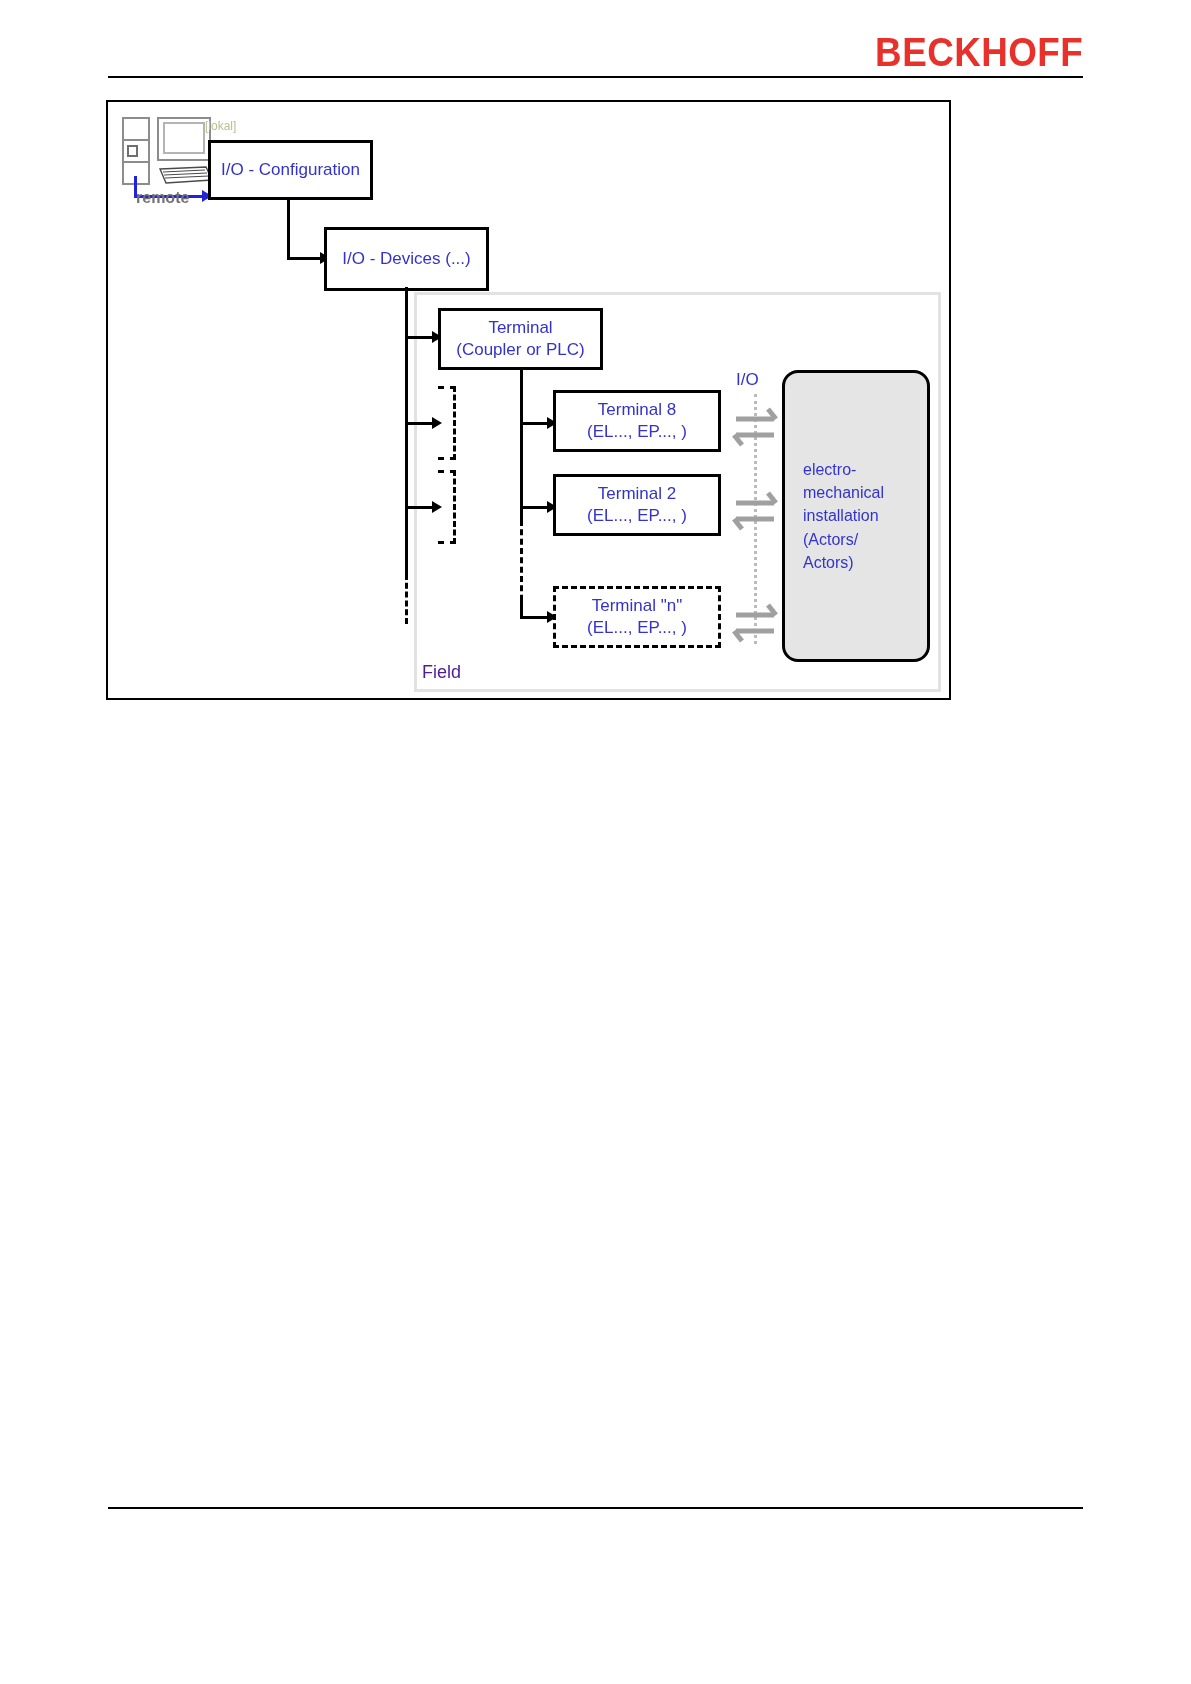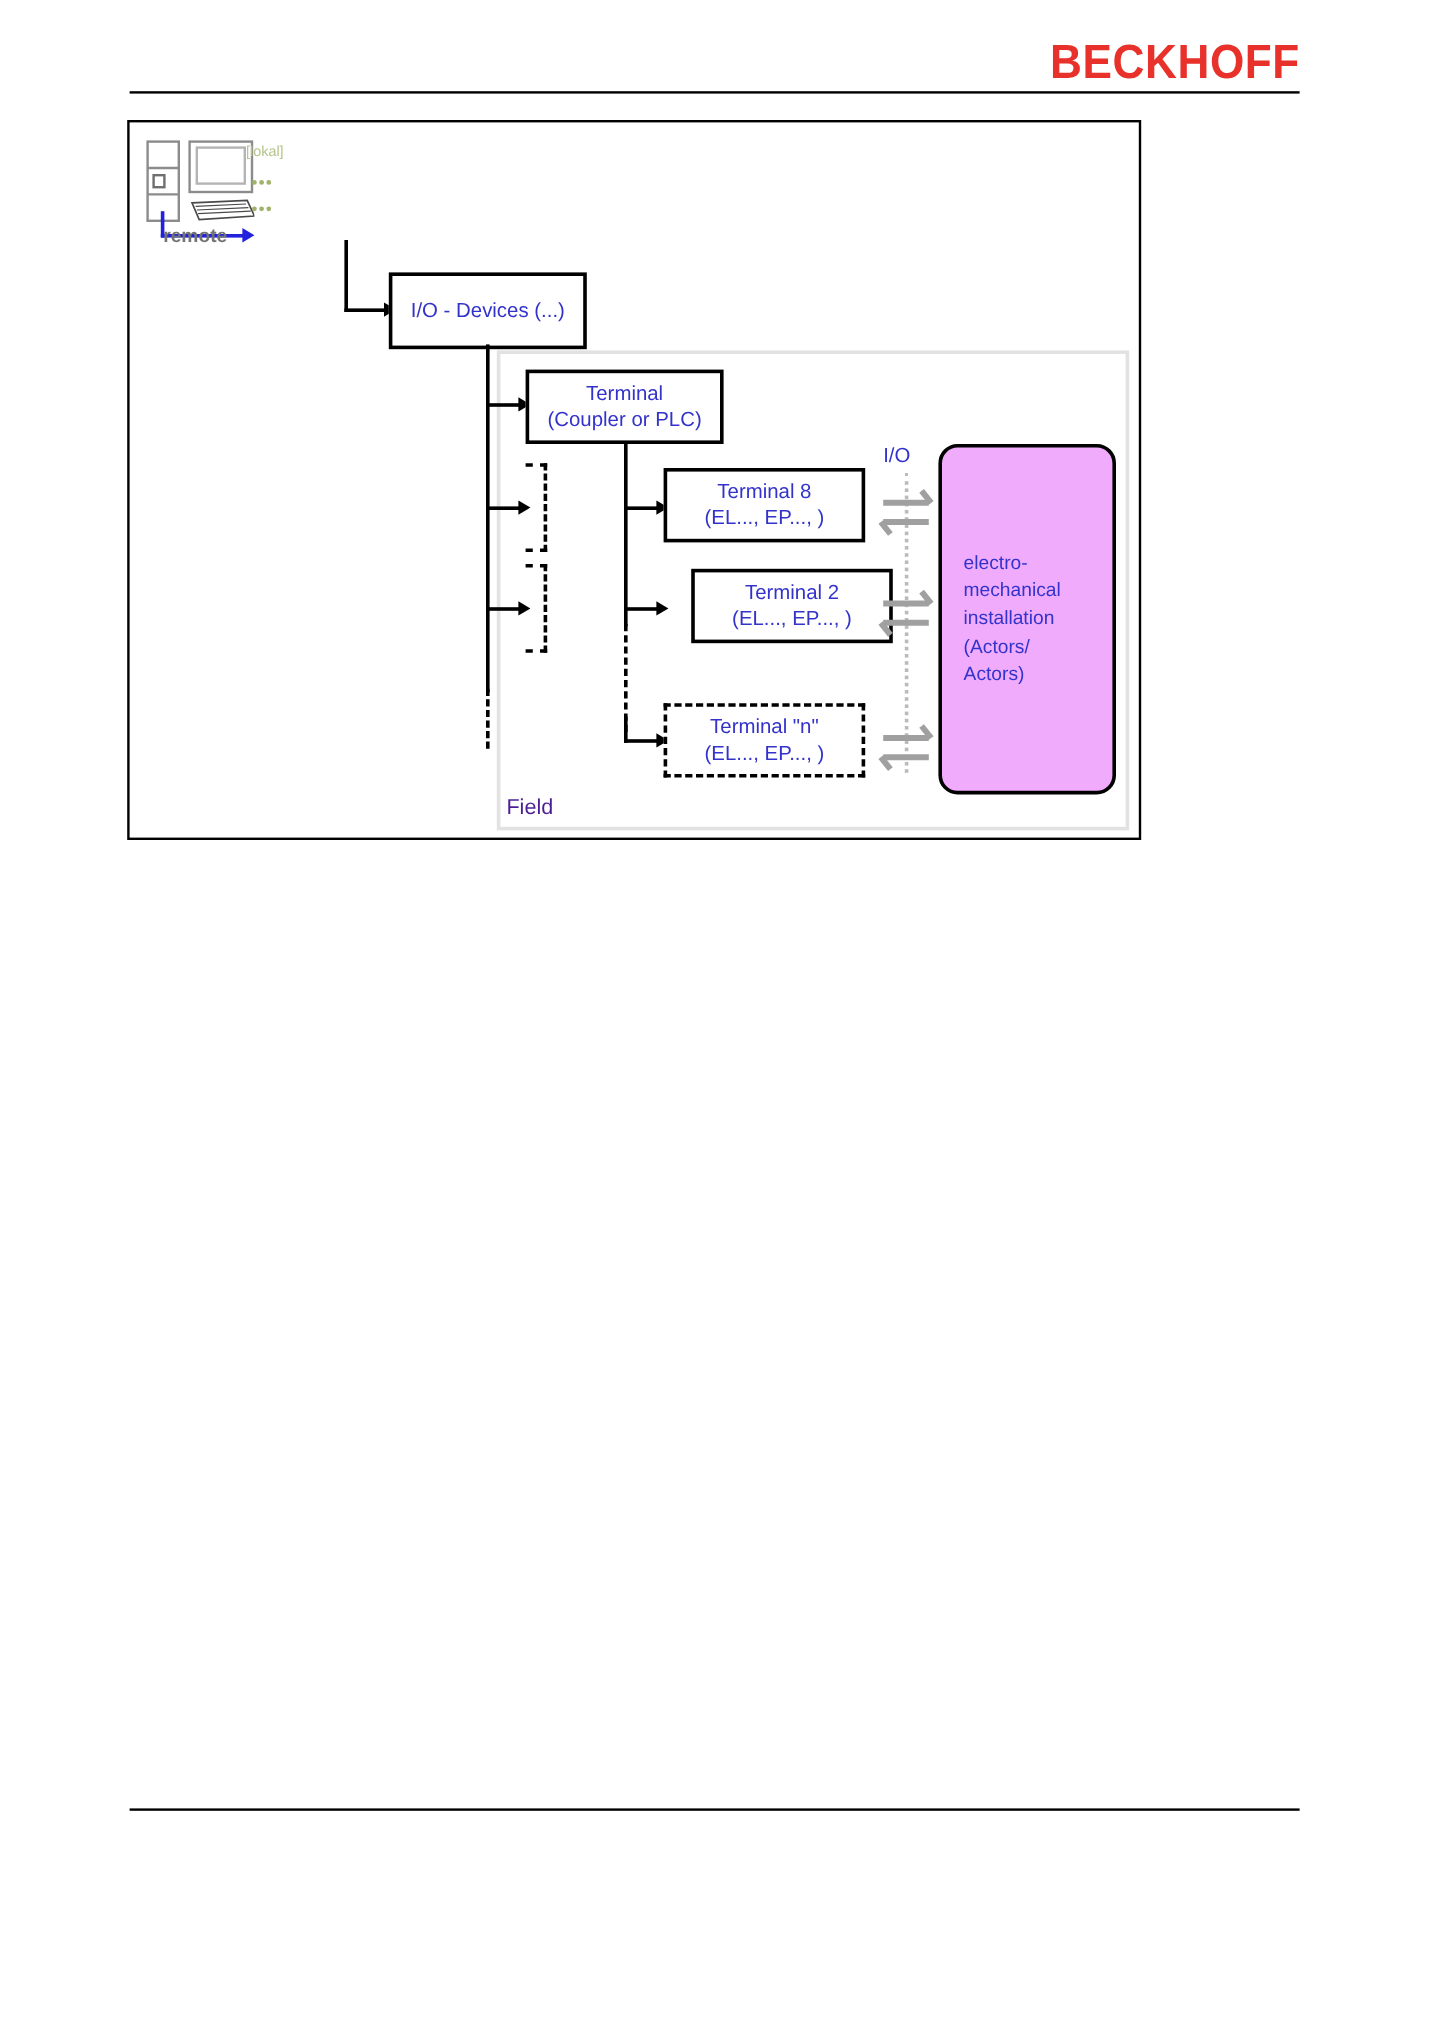--- a/index.html
+++ b/index.html
@@ -176,21 +176,21 @@
     height: 0;
     border-top: 4px dotted #9fb36a;
     box-sizing: border-box;
   }
 
   
   .device {
     position: absolute;
     border: 3px solid #000000;
     border-radius: 16px;
-    background: #f0abfc;
+    background: #e5e5e5;
     box-sizing: border-box;
     color: #3333cc;
     font-size: 16px;
     line-height: 1.45;
     padding: 0 0 0 18px;
     display: flex;
     flex-direction: column;
     justify-content: center;
   }
   .device span { display: block; white-space: nowrap; }
@@ -229,20 +229,23 @@
   <div class="dot-olive" style="left:102px; top:48px; width:16px;"></div>
   <div class="dot-olive" style="left:102px; top:70px; width:16px;"></div>
 
   <div class="lbl-lokal" style="left:97px; top:17px;">[lokal]</div>
 
   <div class="ln-v-blue" style="left:26px; top:74px; height:22px;"></div>
   <div class="ln-h-blue" style="left:26px; top:93px; width:70px;"></div>
   <div class="arrow-r-blue" style="left:94px; top:88px;"></div>
   <div class="lbl-remote" style="left:28px; top:87px;">remote</div>
 
+  <div class="box" style="left:100px; top:38px; width:165px; height:60px;">
+    <span class="l1">I/O - Configuration</span>
+  </div>
 
   <div class="ln-v" style="left:179px; top:98px; height:60px;"></div>
   <div class="ln-h" style="left:179px; top:155px; width:36px;"></div>
   <div class="arrow-r" style="left:212px; top:150px;"></div>
 
   <div class="box" style="left:216px; top:125px; width:165px; height:64px;">
     <span class="l1">I/O - Devices (...)</span>
   </div>
 
   <div class="field-area" style="left:306px; top:190px; width:527px; height:400px;"></div>
@@ -279,21 +282,21 @@
   <div class="arrow-r" style="left:439px; top:399px;"></div>
 
   <div class="ln-h" style="left:412px; top:514px; width:33px;"></div>
   <div class="arrow-r" style="left:439px; top:509px;"></div>
 
   <div class="box" style="left:445px; top:288px; width:168px; height:62px;">
     <span class="l1">Terminal 8</span>
     <span class="l2">(EL..., EP..., )</span>
   </div>
 
-  <div class="box" style="left:445px; top:372px; width:168px; height:62px;margin-left:23px;">
+  <div class="box" style="left:445px; top:372px; width:168px; height:62px;">
     <span class="l1">Terminal 2</span>
     <span class="l2">(EL..., EP..., )</span>
   </div>
 
   <div class="box dashed" style="left:445px; top:484px; width:168px; height:62px;">
     <span class="l1">Terminal "n"</span>
     <span class="l2">(EL..., EP..., )</span>
   </div>
 
   <div class="lbl-io" style="left:628px; top:268px;">I/O</div>

